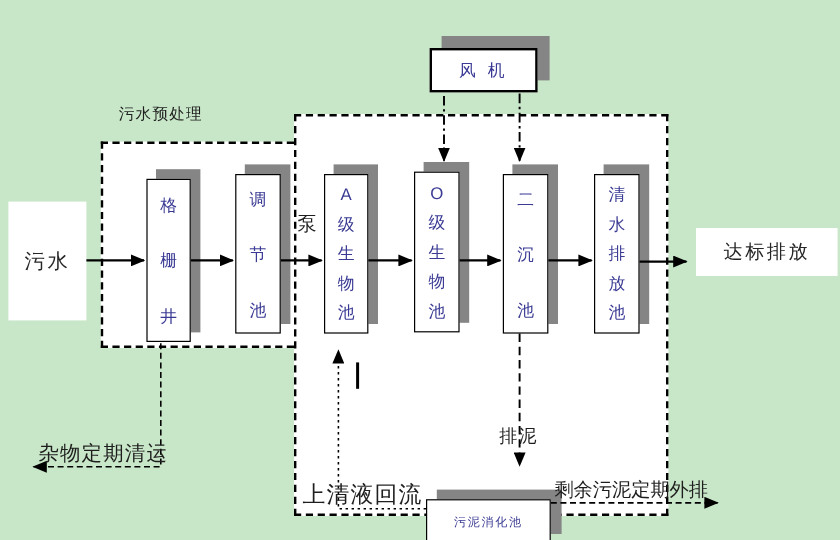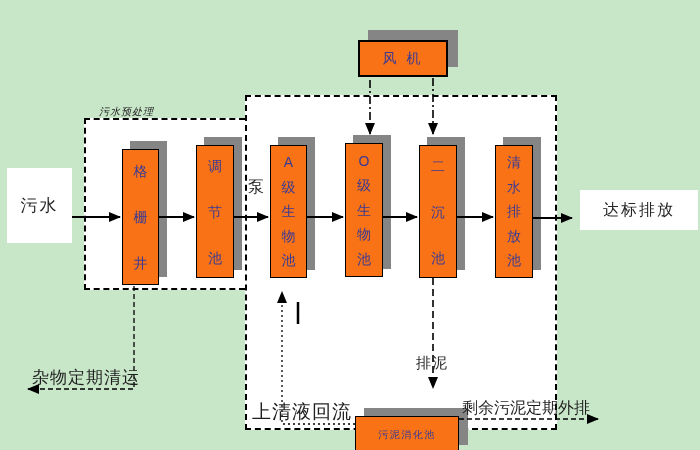--- a/index.html
+++ b/index.html
@@ -8,21 +8,21 @@
     background:#c8e6c8;
     font-family:"Liberation Sans","DejaVu Sans",sans-serif;
   }
   
   .region{position:absolute;background:#ffffff;border:2px dashed #000;box-sizing:border-box;z-index:1;}
   #pre-region{left:84px;top:118px;width:161px;height:172px;border-right:none;}
   #main-region{left:245px;top:95px;width:312px;height:335px;}
 
   
   .node{
-    position:absolute;background:#f97316;border:1.5px solid #000;box-sizing:border-box;
+    position:absolute;background:#ffffff;border:1.5px solid #000;box-sizing:border-box;
     box-shadow:8px -8px 0 0 #858585;
     display:flex;align-items:center;justify-content:center;
     color:#3a3a94;z-index:4;text-align:center;
   }
   .vlabel{white-space:pre-line;font-size:14px;}
   .v3{line-height:46px;}
   .v5{line-height:24.5px;}
   #node-fan{left:358px;top:40px;width:90px;height:37px;border-width:2px;box-shadow:10px -10px 0 0 #858585;font-size:14px;letter-spacing:3px;}
   #node-grid{left:122px;top:149px;width:37px;height:136px;}
   #node-regulating{left:196px;top:145px;width:38px;height:133px;}
@@ -30,26 +30,26 @@
   #node-o{left:345px;top:143px;width:38px;height:134px;}
   #node-sed{left:419px;top:145px;width:38px;height:133px;}
   #node-clean{left:495px;top:145px;width:38px;height:133px;}
   #node-digestion{left:355px;top:416px;width:104px;height:37px;box-shadow:9px -8px 0 0 #858585;font-size:10px;letter-spacing:1.5px;}
 
   
   .plain{
     position:absolute;background:#fff;display:flex;align-items:center;justify-content:center;
     color:#262626;z-index:4;
   }
-  #node-source{left:7px;top:168px;width:65px;height:75px;font-size:17px;letter-spacing:2px;}
+  #node-source{left:7px;top:168px;width:65px;height:99px;font-size:17px;letter-spacing:2px;}
   #node-discharge{left:580px;top:190px;width:118px;height:40px;font-size:16px;letter-spacing:2px;}
 
   
   .tag{position:absolute;color:#1e1e1e;z-index:6;white-space:nowrap;}
-  #lbl-pretitle{left:99px;top:105px;font-size:10px;letter-spacing:1px;font-style:italic;}
+  #lbl-pretitle{left:99px;top:86px;font-size:13px;letter-spacing:1px;}
   #lbl-pump{left:248px;top:177px;font-size:16px;}
   #lbl-debris{left:32px;top:366px;font-size:17px;letter-spacing:1px;}
   #lbl-supernatant{left:252px;top:399px;font-size:19px;letter-spacing:1px;}
   #lbl-paini{left:416px;top:354px;font-size:15px;letter-spacing:1px;}
   #lbl-excess{left:462px;top:398px;font-size:16px;text-align:right;}
 
   svg.overlay{position:absolute;left:0;top:0;z-index:5;pointer-events:none;}
 </style>
 </head>
 <body>

